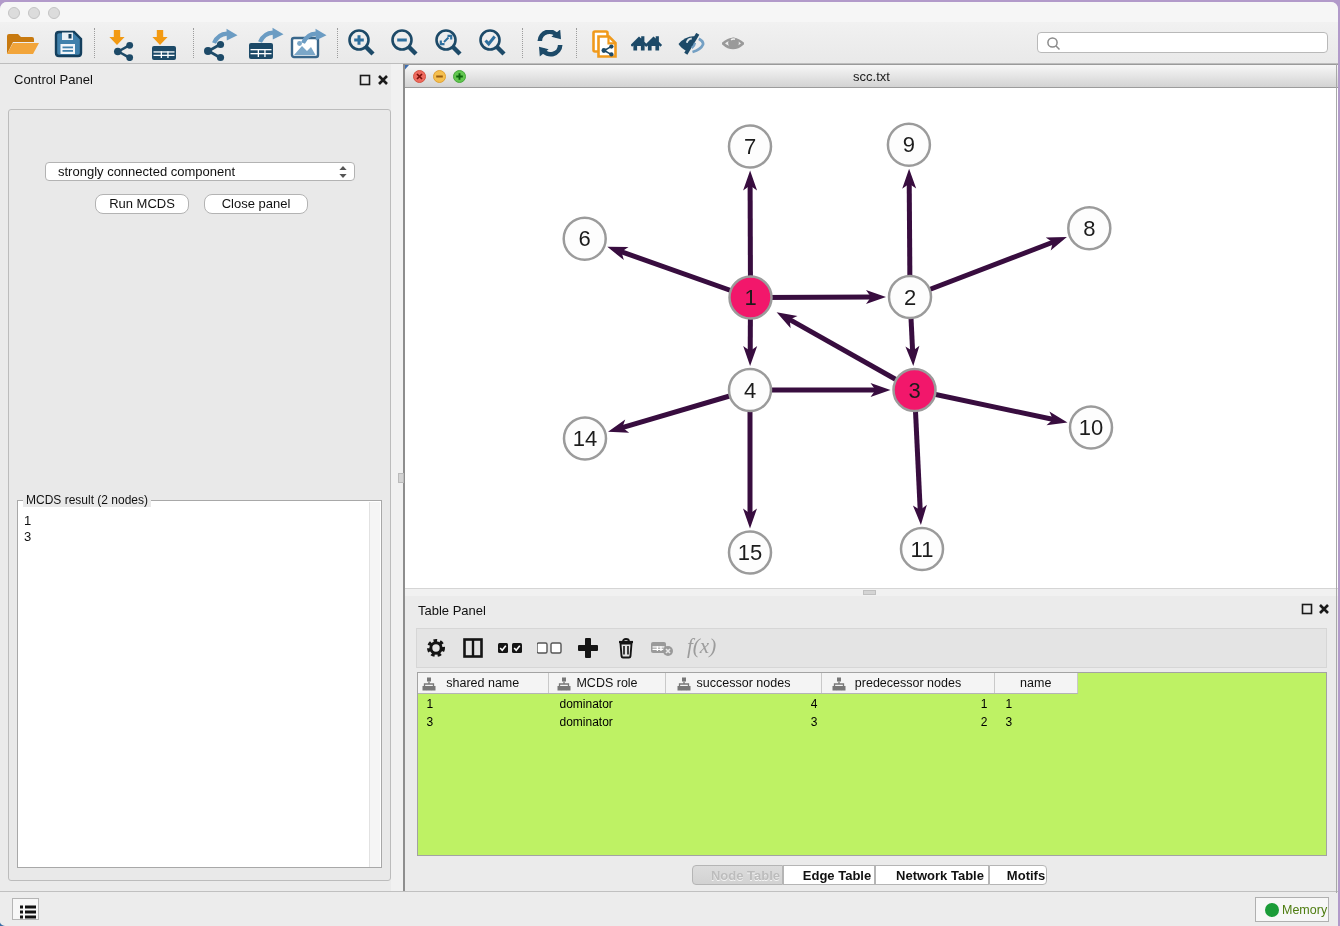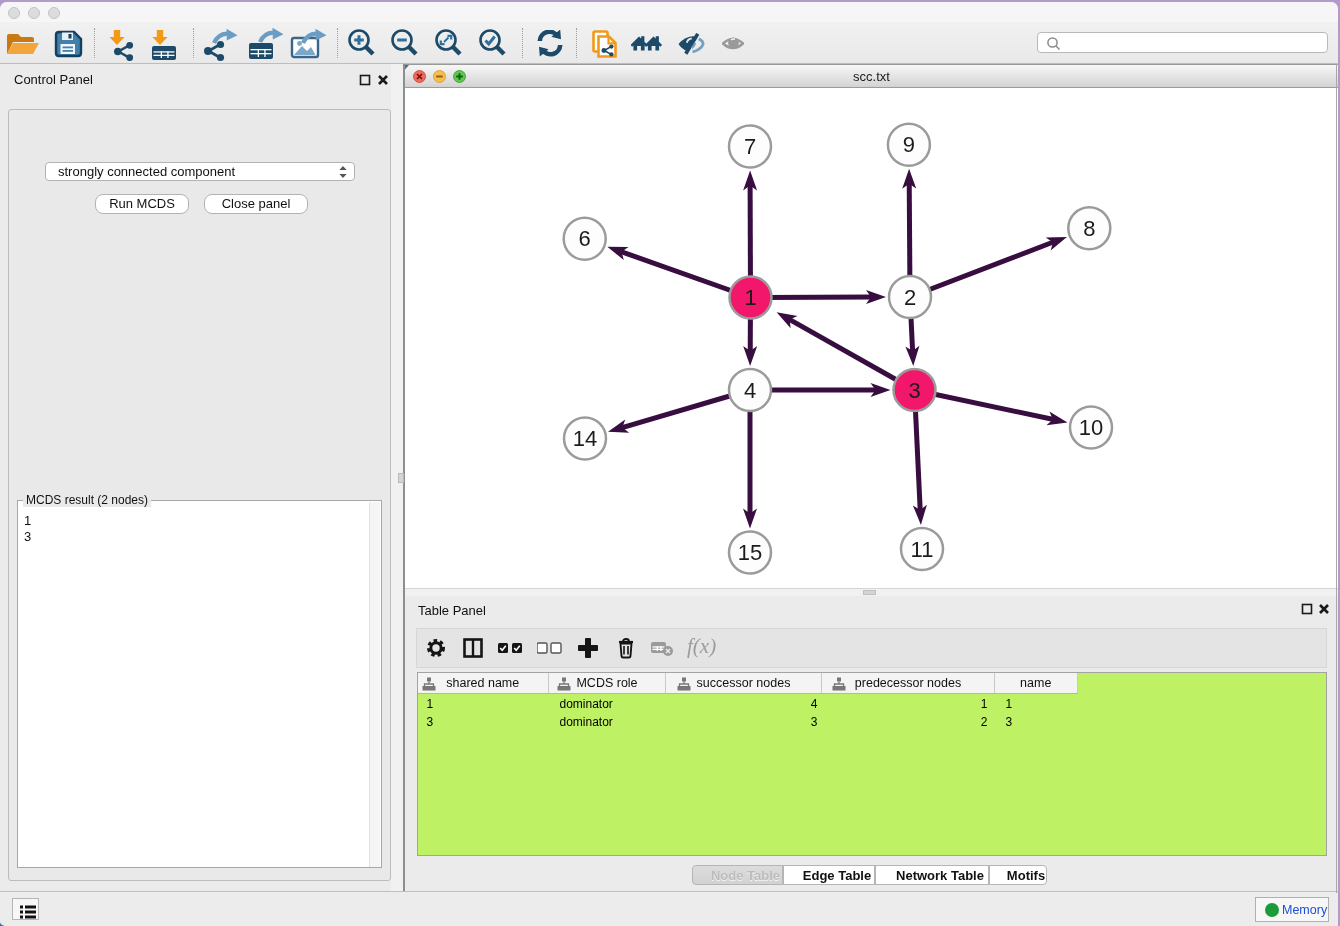--- a/index.html
+++ b/index.html
@@ -54,21 +54,21 @@
 .cell { position:absolute; font-size:12px; color:#000; }
 #ttabs { position:absolute; left:0; top:269px; width:100%; height:20px; }
 .btab { position:absolute; top:0; height:20px; background:#fff; border:1px solid #b5b5b5; margin-left:-1px;
   text-align:center; font-size:13px; font-weight:bold; color:#111; line-height:19px;padding-left:16px; }
 .btab.sel { background:linear-gradient(#dcdcdc,#d2d2d2); color:#bcbcbc; text-shadow:0 1px 0 #f5f5f5; }
 #statusbar { position:absolute; left:0; top:889px; width:100%; height:33px; background:#ececec;
   border-top:1px solid #c0c0c0; }
 #listbtn { position:absolute; left:12px; top:896px; width:27px; height:22px; background:#f7f7f7;
   border:1px solid #b5b5b5; }
 #membtn { position:absolute; left:1255px; top:895px; width:74px; height:25px; background:#f7f7f7;
-  border:1px solid #b0b0b0; font-size:13px; color:#1d4ed8; }
+  border:1px solid #b0b0b0; font-size:13px; color:#4d7c0f; }
 #membtn span { position:absolute; left:26px; top:5px; font-size:12.5px; }
 #rightline { position:absolute; left:1336px; top:62px; width:1px; height:829px; background:#a8a8a8; }
 </style></head><body>
 <div id="blc" style="position:absolute;left:0;top:916px;width:10px;height:10px;background:#3a6ea5"></div>
 <div id="win">
   <div id="titlebar">
     <div class="tl" style="left:8px"></div>
       <div class="tl" style="left:28px"></div>
       <div class="tl" style="left:48px"></div>
   </div>

